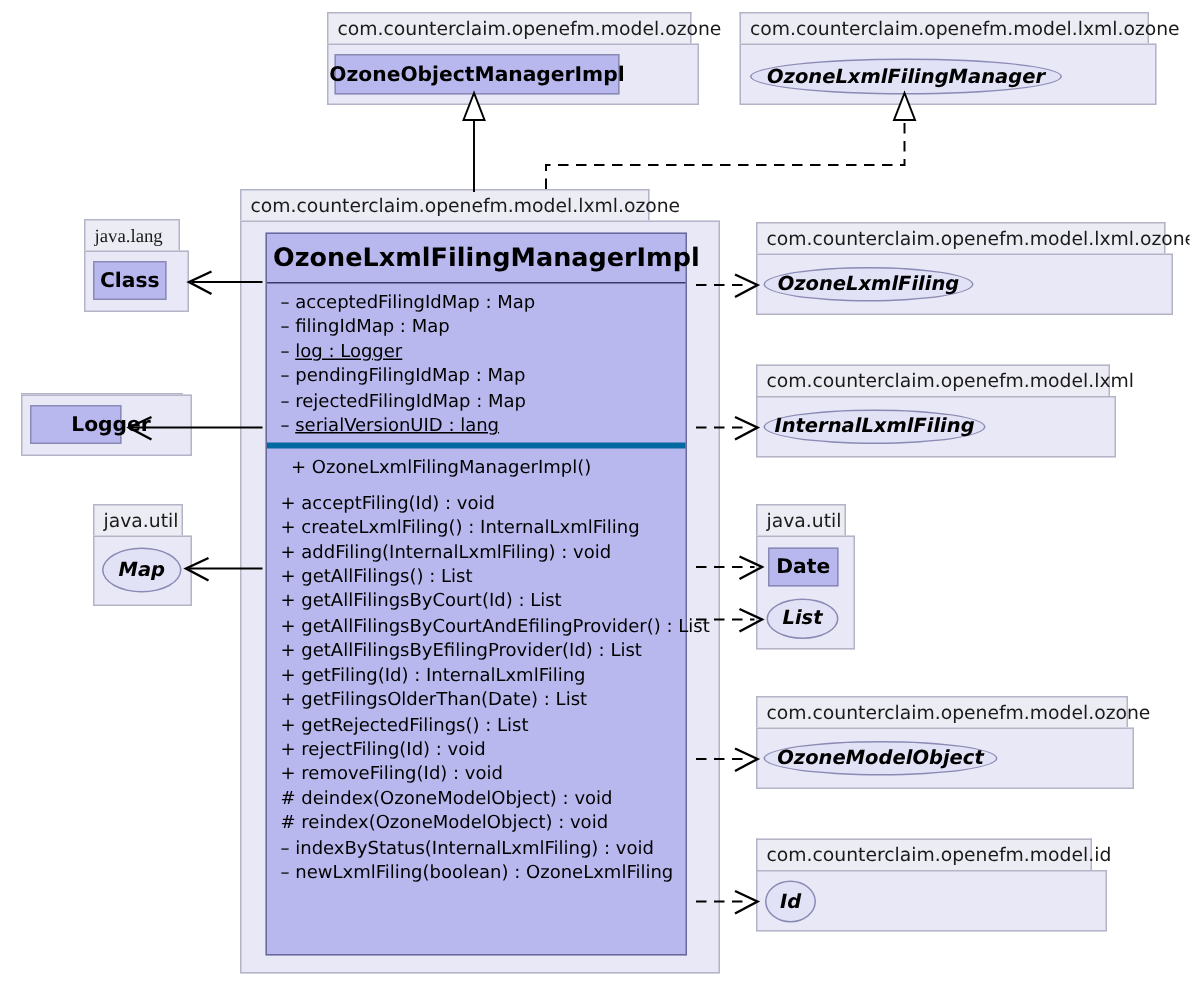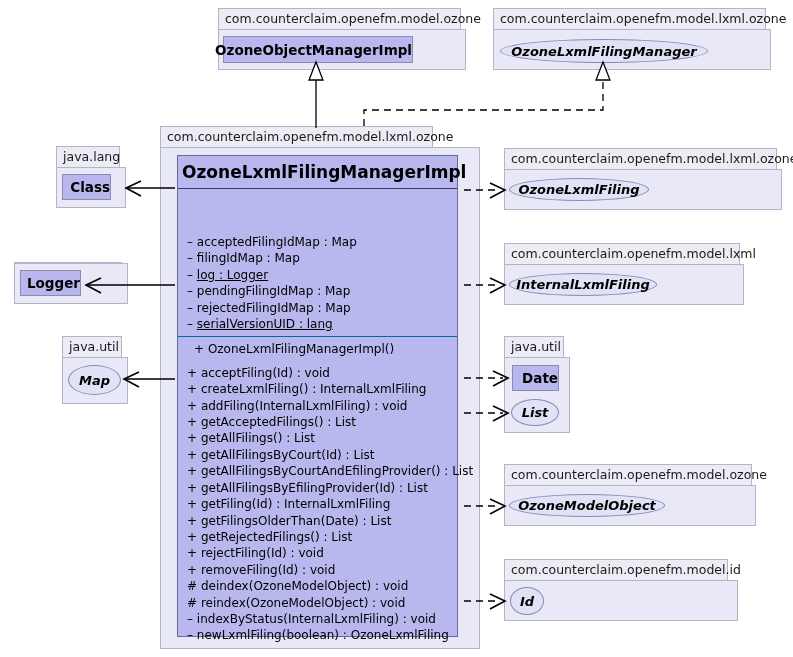--- a/index.html
+++ b/index.html
@@ -58,21 +58,21 @@
   
   .node-class {
     position: absolute;
     background: #b8b8ee;
     border: 1px solid #8a8ab4;
     font-weight: bold;
     font-size: 13.5px;
     color: #000;
     display: flex;
     align-items: center;
-    justify-content: flex-end;
+    justify-content: center;
     box-sizing: border-box;
     z-index: 3;
   }
   
   .node-iface {
     position: absolute;
     background: #e2e2f6;
     border: 1px solid #8a8ab4;
     border-radius: 50%;
     font-weight: bold;
@@ -99,22 +99,21 @@
     font-weight: bold;
     text-align: center;
     padding: 6px 4px 6px 4px;
     color: #000;
     border-bottom: 1px solid #3a3a6a;
   }
   .mainclass .compartment {
     padding: 4px 0 4px 0;
   }
   .mainclass .compartment.attrs {
-    border-bottom: 1px solid #0369a1;
-    margin-top: 41px;
+    border-bottom: 4px solid #0369a1;
   }
   .mainclass .member {
     font-size: 12px;
     line-height: 16.4px;
     color: #000;
     padding-left: 9px;
     white-space: nowrap;
   }
   .mainclass .member .u {
     text-decoration: underline;
@@ -216,39 +215,38 @@
         <div class="member"><span>– </span><span class="u">log : Logger</span></div>
         <div class="member"><span>– </span><span>pendingFilingIdMap : Map</span></div>
         <div class="member"><span>– </span><span>rejectedFilingIdMap : Map</span></div>
         <div class="member"><span>– </span><span class="u">serialVersionUID : lang</span></div>
       </div>
     <div class="compartment ops" id="ops">
         <div class="member gap"><span>+ </span><span>OzoneLxmlFilingManagerImpl()</span></div>
         <div class="member"><span>+ </span><span>acceptFiling(Id) : void</span></div>
         <div class="member"><span>+ </span><span>createLxmlFiling() : InternalLxmlFiling</span></div>
         <div class="member"><span>+ </span><span>addFiling(InternalLxmlFiling) : void</span></div>
-        <div class="member"><span>+ </span><span>getAcceptedFilings() : List</span></div>
         <div class="member"><span>+ </span><span>getAllFilings() : List</span></div>
         <div class="member"><span>+ </span><span>getAllFilingsByCourt(Id) : List</span></div>
         <div class="member"><span>+ </span><span>getAllFilingsByCourtAndEfilingProvider() : List</span></div>
         <div class="member"><span>+ </span><span>getAllFilingsByEfilingProvider(Id) : List</span></div>
         <div class="member"><span>+ </span><span>getFiling(Id) : InternalLxmlFiling</span></div>
         <div class="member"><span>+ </span><span>getFilingsOlderThan(Date) : List</span></div>
         <div class="member"><span>+ </span><span>getRejectedFilings() : List</span></div>
         <div class="member"><span>+ </span><span>rejectFiling(Id) : void</span></div>
         <div class="member"><span>+ </span><span>removeFiling(Id) : void</span></div>
         <div class="member"><span># </span><span>deindex(OzoneModelObject) : void</span></div>
         <div class="member"><span># </span><span>reindex(OzoneModelObject) : void</span></div>
         <div class="member"><span>– </span><span>indexByStatus(InternalLxmlFiling) : void</span></div>
         <div class="member"><span>– </span><span>newLxmlFiling(boolean) : OzoneLxmlFiling</span></div>
       </div>
   </div>
 
   <div class="pkg" style="left:56px; top:146px; width:70px; height:62px;">
-    <div class="pkg-tab" style="width:64px;">java.lang</div>
+    <div class="pkg-tab" style="width:64px;font-family:Liberation Serif, serif;">java.lang</div>
     <div class="pkg-body" style="top:21px; width:70px; height:41px;"></div>
     <div class="node-class" style="left:6px; top:28px; width:49px; height:26px;">
       <span>Class</span>
     </div>
   </div>
 
   <div class="pkg" style="left:14px; top:242px; width:114px; height:62px;">
     <div class="pkg-tab" style="width:108px;margin-top:20px;">org.apache.log4j</div>
     <div class="pkg-body" style="top:21px; width:114px; height:41px;"></div>
     <div class="node-class" style="left:6px; top:28px; width:61px; height:26px;padding-left:47px;">

